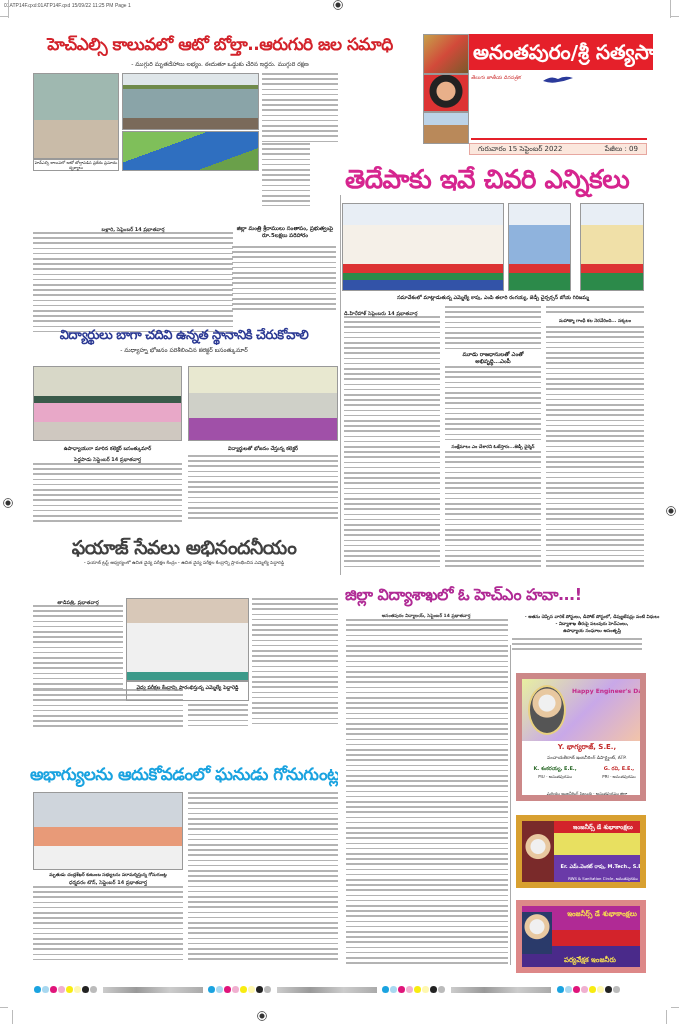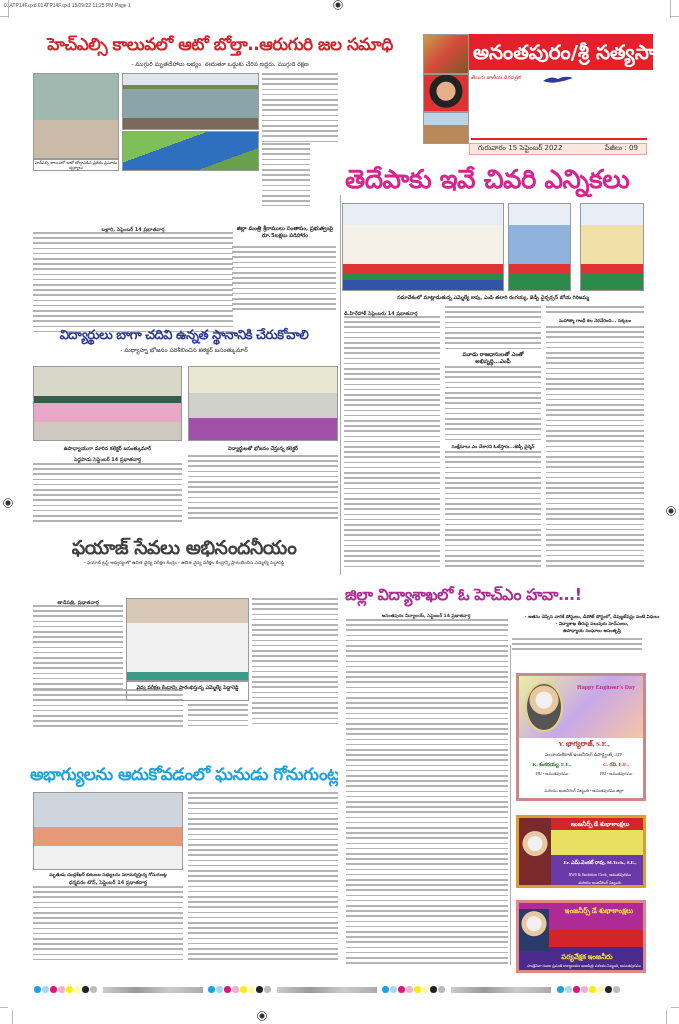--- a/index.html
+++ b/index.html
@@ -11,25 +11,25 @@
   .headline { font-weight:bold; font-family:"DejaVu Sans", sans-serif; white-space:nowrap; overflow:hidden; text-align:center; letter-spacing:-0.5px; }
   .sub { font-size:6px; color:#333; text-align:center; white-space:nowrap; overflow:hidden; }
   .photo { border:1px solid #999; box-sizing:border-box; overflow:hidden; }
   .caption { font-size:5px; text-align:center; color:#222; font-weight:bold; }
   .body-text { font-size:4px; line-height:5.2px; color:#555; text-align:justify; overflow:hidden; }
   .body-text .fill { display:block; height:100%; background:repeating-linear-gradient(180deg,#9a9a9a 0 1.6px,transparent 1.6px 5.2px); opacity:.75; }
   .dateline { font-size:5px; font-weight:bold; color:#333; }
   .subhead { font-size:5.5px; font-weight:bold; text-align:center; color:#222; }
   .mast-band { background:#e5202a; color:#fff; font-weight:bold; font-size:22px; white-space:nowrap; overflow:hidden; line-height:36px; padding-left:4px; }
   .masthead-word { color:#2b3a9b; font-weight:900; font-size:72px; letter-spacing:-4px; line-height:72px; font-family:"DejaVu Serif", serif; }
-  .dateband { background:#fbe7dd; border:1px solid #e7a7a0; font-size:7px; color:#333; display:flex; justify-content:space-between; padding:0 8px; box-sizing:border-box; }
+  .dateband { background:#fbe7dd; border:1px solid #e7a7a0; font-size:7px; color:#333; display:flex; justify-content:space-between; align-items:center; padding:0 8px; box-sizing:border-box; }
   .vline { background:#aaa; width:1px; }
   .dot { display:inline-block; width:7px; height:7px; border-radius:50%; margin-right:1px; }
   .bar { display:inline-block; height:6px; background:linear-gradient(90deg,#ccc,#999,#ccc,#aaa); }
-  .ad { border:3px solid #fca5a5; box-sizing:border-box; overflow:hidden;font-family:Liberation Serif, serif; }
+  .ad { border:6px solid #fca5a5; box-sizing:border-box; overflow:hidden; }
 </style>
 </head>
 <body>
 
 <div class="abs slug">01ATP14F.qxd:01ATP14F.qxd  15/09/22  11:25 PM  Page 1</div>
 <div class="abs crop" style="left:0;top:16px;width:8px;height:1px;"></div>
 <div class="abs crop" style="right:0;top:16px;width:8px;height:1px;"></div>
 <div class="abs crop" style="left:8px;top:0;width:1px;height:18px;"></div>
 <div class="abs crop" style="right:8px;top:0;width:1px;height:18px;"></div>
 <div class="abs reg" style="left:333px;top:0px;"></div>

